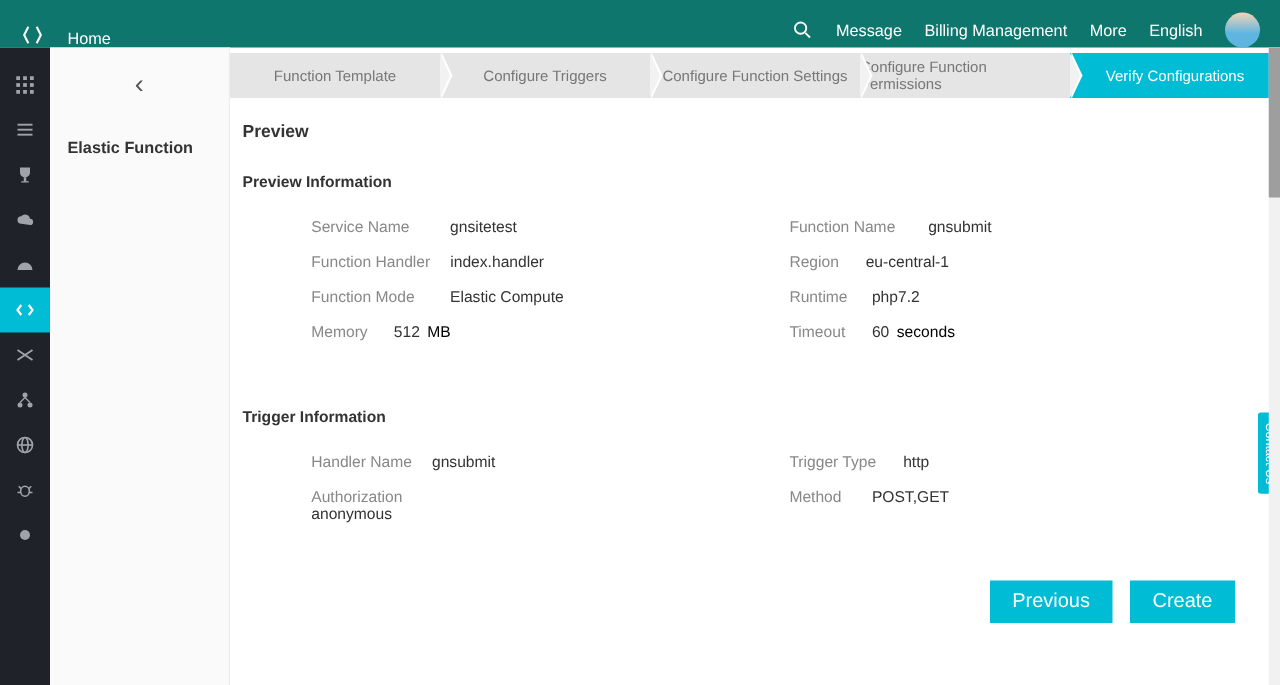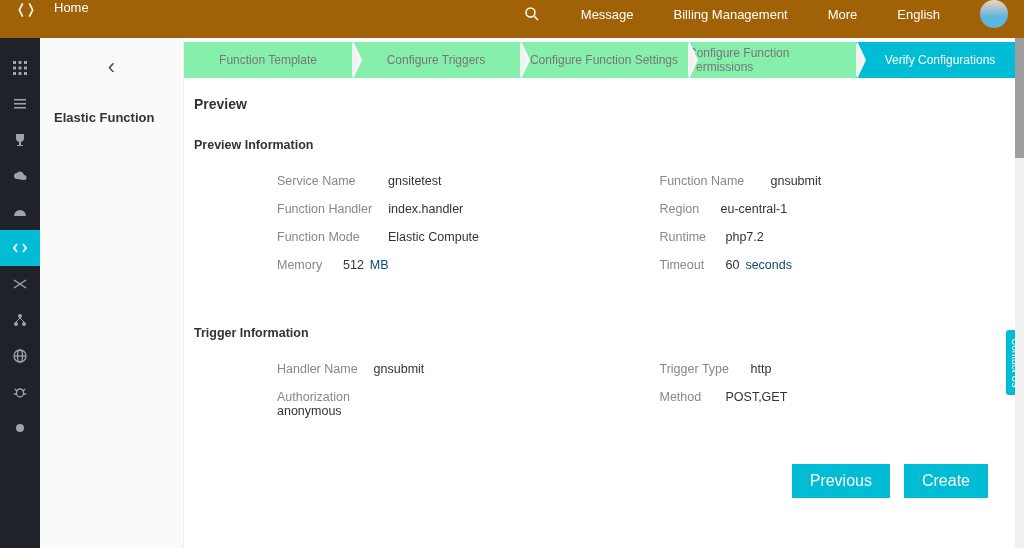--- a/index.html
+++ b/index.html
@@ -1,58 +1,58 @@
 <!DOCTYPE html>
 <html><head>
   <meta charset="utf-8">
   <style>
     * { margin: 0; padding: 0; box-sizing: border-box; }
     body { font-family: -apple-system, BlinkMacSystemFont, "Segoe UI", Arial, sans-serif; font-size: 13px; color: #333; background: #fff; overflow: hidden; }
     
-    .top-bar { height: 38px; background: #a16207; display: flex; align-items: flex-start; padding: 0 16px; color: #fff; }
+    .top-bar { height: 38px; background: #0f766e; display: flex; align-items: flex-end; padding: 0 16px; color: #fff; }
     .logo-icon { width: 20px; height: 20px; margin-right: 18px; display: flex; align-items: center; justify-content: center; }
     .home-link { color: #fff; font-size: 13px; }
     .top-spacer { flex: 1; }
-    .top-right { display: flex; align-items: center; gap: 40px; }
+    .top-right { display: flex; align-items: center; gap: 18px; }
     .search-icon { width: 18px; height: 18px; color: #fff; cursor: pointer; }
     .top-link { color: #fff; font-size: 13px; cursor: pointer; }
     .avatar { width: 28px; height: 28px; border-radius: 50%; background: linear-gradient(180deg, #f4d4b8 0%, #5eb5e0 60%); cursor: pointer; }
     
     .body-wrap { display: flex; height: calc(100vh - 38px); }
     
     .side-nav { width: 40px; background: #1f2329; display: flex; flex-direction: column; padding-top: 12px; }
     .side-item { width: 40px; height: 36px; display: flex; align-items: center; justify-content: center; cursor: pointer; color: #a0a4aa; }
     .side-item.active { background: #00bcd4; color: #fff; }
     .side-item svg, .side-item .glyph { width: 16px; height: 16px; }
     
     .sub-panel { width: 144px; background: #fafafa; border-right: 1px solid #eee; }
     .sub-panel-head { height: 58px; display: flex; align-items: center; justify-content: center; position: relative; }
     .back-chevron { font-size: 22px; color: #555; cursor: pointer; font-weight: 300; }
     .sub-panel-title { font-size: 13px; font-weight: 700; color: #333; padding: 14px 14px; }
     
     .main { flex: 1; background: #fff; position: relative; overflow-y: auto; }
     
     .wizard-steps { display: flex; height: 36px; margin-top: 4px; }
-    .step { flex: 1; display: flex; align-items: center; justify-content: center; font-size: 12px; color: #777; background: #86efac; position: relative; }
+    .step { flex: 1; display: flex; align-items: center; justify-content: center; font-size: 12px; color: #777; background: #e5e5e5; position: relative; }
     .step::after { content: ''; position: absolute; right: -8px; top: 0; width: 0; height: 0; border-top: 18px solid transparent; border-bottom: 18px solid transparent; border-left: 8px solid #f2f2f2; z-index: 2; }
     .step::before { content: ''; position: absolute; right: -10px; top: -1px; width: 0; height: 0; border-top: 19px solid transparent; border-bottom: 19px solid transparent; border-left: 9px solid #fff; z-index: 1; }
     .step.active { background: #00bcd4; color: #fff; }
     .step.active::after { border-left-color: #00bcd4; }
     .step:last-child::after, .step:last-child::before { display: none; }
     
     .content { padding: 18px 10px 80px 10px; }
     .section-title { font-size: 14px; font-weight: 700; color: #333; margin-bottom: 26px; }
     .section-header { font-size: 12.5px; font-weight: 700; color: #333; margin-bottom: 22px; }
     
     .info-grid { display: flex; margin-bottom: 40px; padding-left: 55px; }
-    .info-col { flex: 1; margin-left: 28px; }
+    .info-col { flex: 1; }
     .info-row { display: flex; align-items: baseline; margin-bottom: 14px; font-size: 12.5px; }
     .info-label { color: #888; margin-right: 16px; min-width: 95px; }
     .info-value { color: #333; }
-    .info-unit { margin-left: 6px; color: #0c4a6e; }
+    .info-unit { margin-left: 6px; color: #000000; }
     
     .footer-actions { position: absolute; bottom: 50px; right: 36px; display: flex; gap: 14px; }
     .btn { padding: 8px 18px; background: #00bcd4; color: #fff; border: none; font-size: 16px; cursor: pointer; }
     
     .contact-tab { position: fixed; right: 0; top: 330px; width: 18px; background: #00bcd4; color: #fff; font-size: 10px; padding: 8px 3px; writing-mode: vertical-rl; text-align: center; cursor: pointer; border-radius: 3px 0 0 3px; }
     
     .scrollbar-track { position: fixed; right: 0; top: 38px; width: 9px; bottom: 0; background: #f1f1f1; }
     .scrollbar-thumb { position: absolute; top: 0; width: 9px; height: 120px; background: #9e9e9e; border-radius: 0; }
   </style>
 </head>

